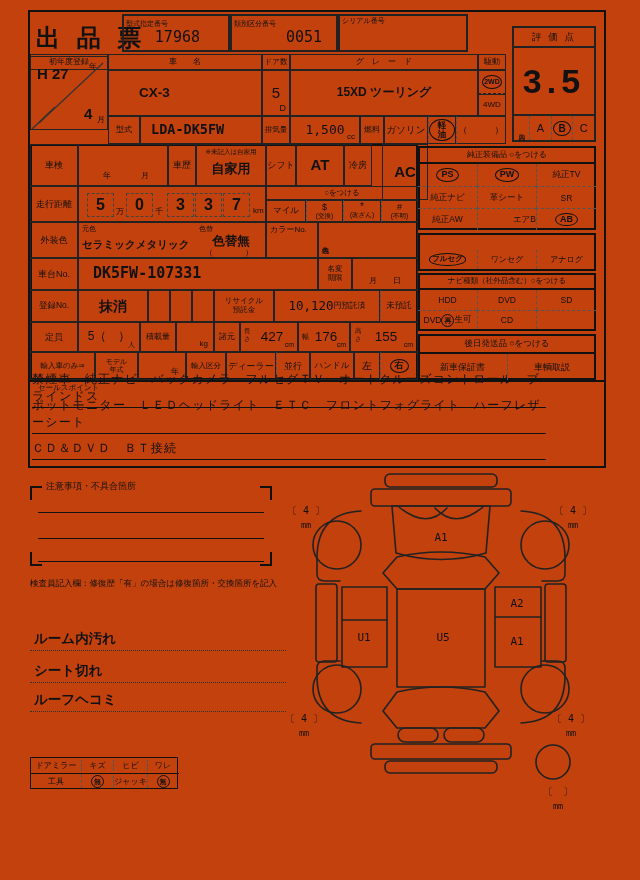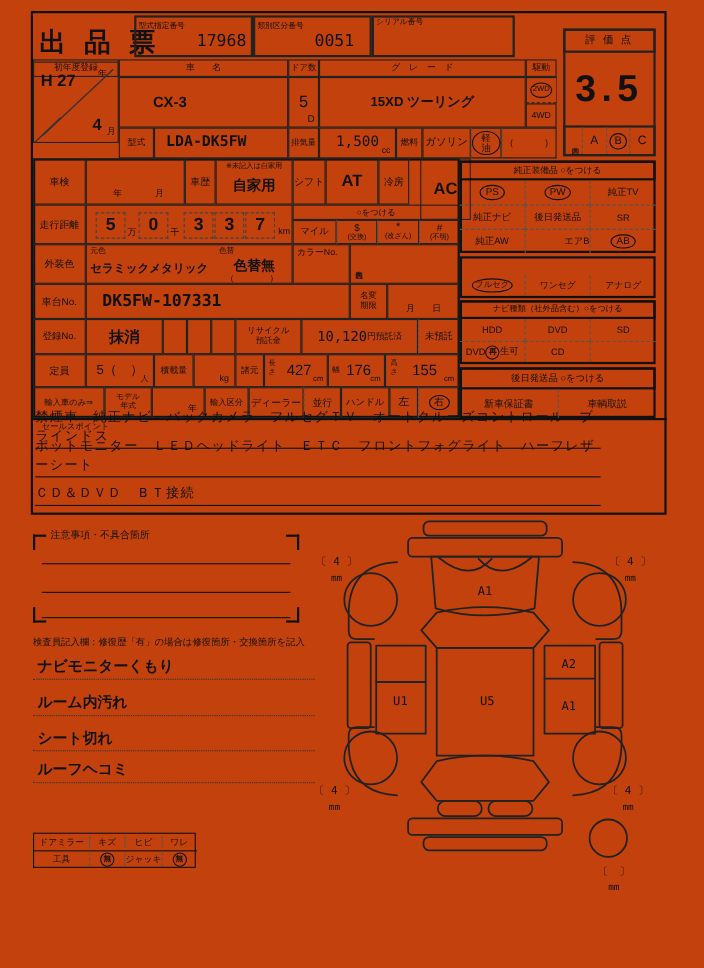--- a/index.html
+++ b/index.html
@@ -8,42 +8,42 @@
          font-family:"Liberation Sans","DejaVu Sans",sans-serif;overflow:hidden}
   .a{position:absolute}
   .cl{position:absolute;border:1px solid #222;display:flex;align-items:center;justify-content:center;
       text-align:center;line-height:1.15}
   .b2{border-width:2px}
   .mono{font-family:"DejaVu Sans Mono","Liberation Mono",monospace}
   .bold{font-weight:bold}
   .pre{white-space:pre-line}
   .vt{writing-mode:vertical-rl;text-orientation:upright}
   .circ{display:inline-block;border:1.5px solid #111;border-radius:50%;padding:1px 4px;
-        font-weight:normal;line-height:1.1}
+        font-weight:bold;line-height:1.1}
   .circ1{display:inline-flex;align-items:center;justify-content:center;border:1.5px solid #111;
          border-radius:50%;width:13px;height:13px;font-weight:bold;line-height:1}
   .dashbox{position:absolute;border:1.5px dashed #444;display:flex;align-items:center;justify-content:center;
            font-weight:bold}
   .uline{position:absolute;display:flex;align-items:flex-end;border-bottom:1.5px solid #111;
          padding-bottom:2px;letter-spacing:1.2px;font-size:12px}
   .dotline{position:absolute;border-bottom:1.5px dotted #333;display:flex;align-items:flex-end;
            font-size:13.5px;font-weight:bold;padding-left:4px;padding-bottom:2px}
 </style>
 </head>
 <body>
 
 <div class="sheet">
 
   <div class="a" style="left:28px;top:10px;width:578px;height:458px;border:2px solid #111"></div>
 
   <div class="a bold" style="left:36px;top:22px;font-size:24px;letter-spacing:5px">出 品 票</div>
 
   <div class="cl b2" style="left:122px;top:14px;width:108px;height:38px;flex-direction:column;align-items:stretch">
     <span style="font-size:7px;text-align:left;padding:1px 2px">型式指定番号</span>
-    <span class="mono" style="font-size:15px;text-align:right;padding-right:4px">17968</span>
+    <span class="mono" style="font-size:15px;text-align:right;padding-right:28px">17968</span>
   </div>
   <div class="cl b2" style="left:230px;top:14px;width:108px;height:38px;flex-direction:column;align-items:stretch">
     <span style="font-size:7px;text-align:left;padding:1px 2px">類別区分番号</span>
     <span class="mono" style="font-size:15px;text-align:right;padding-right:14px">0051</span>
   </div>
   <div class="cl b2" style="left:338px;top:14px;width:130px;height:38px;flex-direction:column;align-items:stretch">
     <span style="font-size:7px;text-align:left;padding:1px 2px">シリアル番号</span>
     <span style="flex:1"></span>
   </div>
 
@@ -316,21 +316,21 @@
   <div class="a" style="left:477px;top:164px;width:59px;height:22px;display:flex;align-items:center;justify-content:center;border-left:1px dashed #555">
     <span class="circ" style="font-size:9px">PW</span>
     </div>
   <div class="a" style="left:536px;top:164px;width:60px;height:22px;display:flex;align-items:center;justify-content:center;border-left:1px dashed #555">
     <span style="font-size:8.5px">純正TV</span>
     </div>
   <div class="a" style="left:418px;top:186px;width:59px;height:22px;display:flex;align-items:center;justify-content:center;border-top:1px dashed #555">
     <span style="font-size:8.5px">純正ナビ</span>
     </div>
   <div class="a" style="left:477px;top:186px;width:59px;height:22px;display:flex;align-items:center;justify-content:center;border-top:1px dashed #555;border-left:1px dashed #555">
-    <span style="font-size:8.5px">後日発送品</span>
+    <span style="font-size:8.5px">革シート</span>
     </div>
   <div class="a" style="left:536px;top:186px;width:60px;height:22px;display:flex;align-items:center;justify-content:center;border-top:1px dashed #555;border-left:1px dashed #555">
     <span style="font-size:8.5px">SR</span>
     </div>
   <div class="a" style="left:418px;top:208px;width:59px;height:22px;display:flex;align-items:center;justify-content:center;border-top:1px dashed #555">
     <span style="font-size:8.5px">純正AW</span>
     </div>
   <div class="a" style="left:477px;top:208px;width:59px;height:22px;display:flex;align-items:center;justify-content:flex-end;border-top:1px dashed #555;border-left:1px dashed #555">
     <span style="font-size:8.5px">エアB</span>
     </div>
@@ -398,23 +398,20 @@
   <div class="a" style="left:46px;top:480px;font-size:9px">注意事項・不具合箇所</div>
   <div class="a" style="left:30px;top:486px;width:12px;height:14px;border-left:2px solid #111;border-top:2px solid #111"></div>
   <div class="a" style="left:260px;top:486px;width:12px;height:14px;border-right:2px solid #111;border-top:2px solid #111"></div>
   <div class="a" style="left:30px;top:552px;width:12px;height:14px;border-left:2px solid #111;border-bottom:2px solid #111"></div>
   <div class="a" style="left:260px;top:552px;width:12px;height:14px;border-right:2px solid #111;border-bottom:2px solid #111"></div>
   <div class="a" style="left:38px;top:512px;width:226px;border-top:1.5px solid #111"></div>
   <div class="a" style="left:38px;top:538px;width:226px;border-top:1.5px solid #111"></div>
   <div class="a" style="left:38px;top:561px;width:226px;border-top:1.5px solid #111"></div>
 
   <div class="a" style="left:30px;top:578px;width:290px;font-size:8.5px">検査員記入欄：修復歴「有」の場合は修復箇所・交換箇所を記入</div>
-  <div class="dotline" style="left:30px;top:596px;width:256px;height:22px">
-    <span>ナビモニターくもり</span>
-    </div>
   <div class="dotline" style="left:30px;top:629px;width:256px;height:22px">
     <span>ルーム内汚れ</span>
     </div>
   <div class="dotline" style="left:30px;top:661px;width:256px;height:22px">
     <span>シート切れ</span>
     </div>
   <div class="dotline" style="left:30px;top:690px;width:256px;height:22px">
     <span>ルーフヘコミ</span>
     </div>
 

